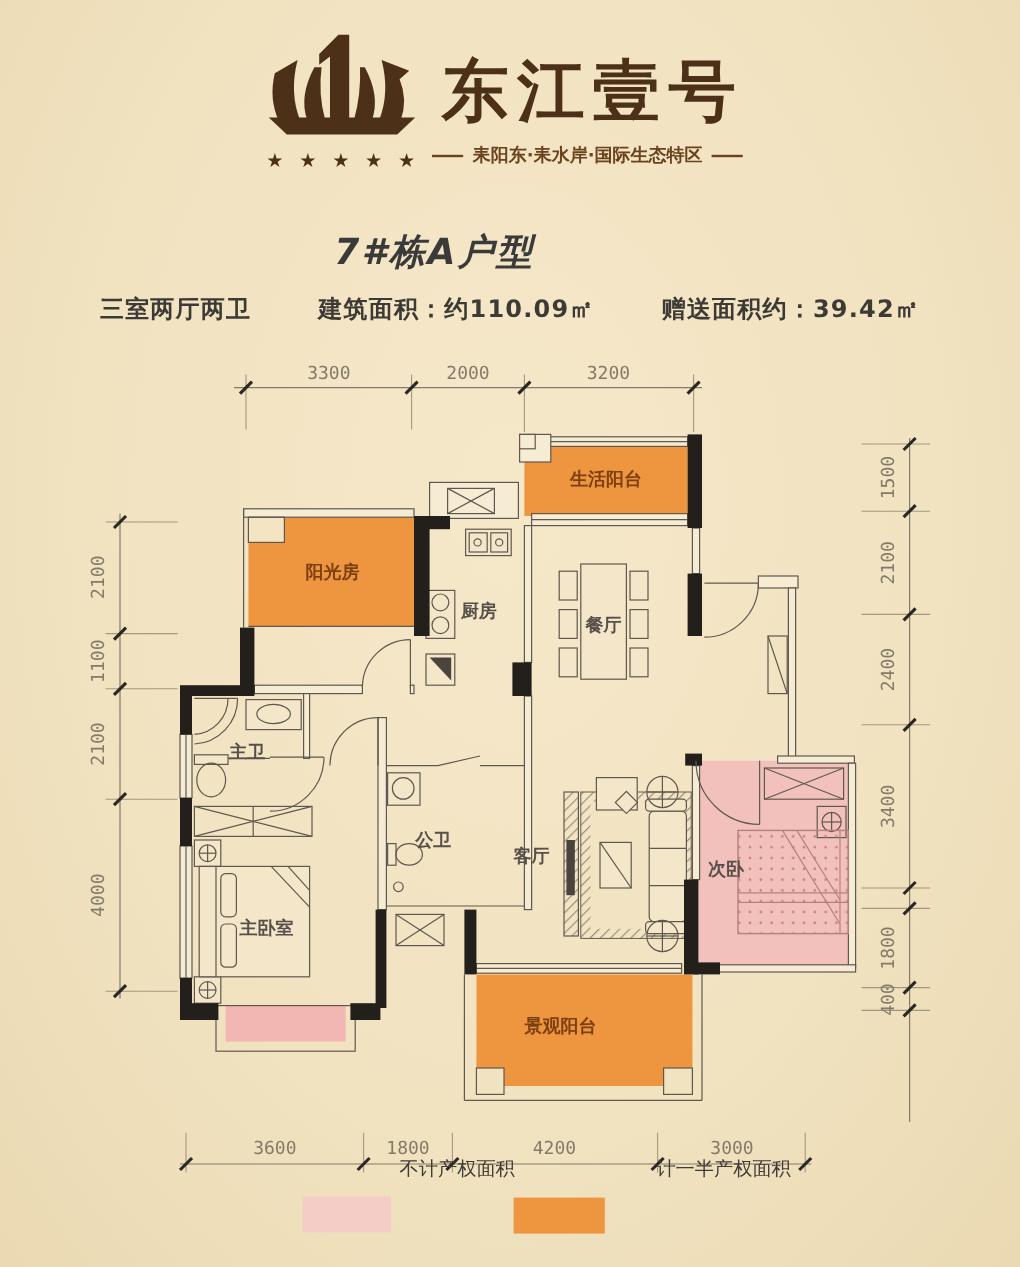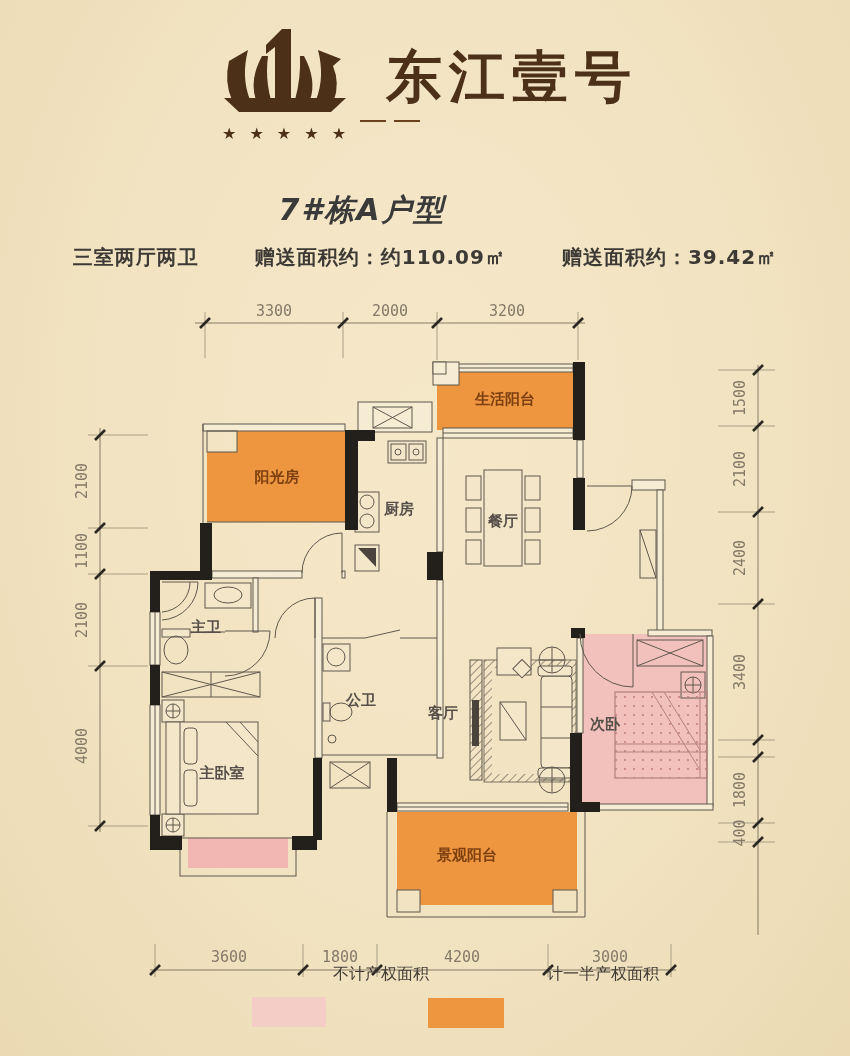--- a/index.html
+++ b/index.html
@@ -1,19 +1,19 @@
 <!DOCTYPE html>
 <html><head>
 <meta charset="utf-8">
 <style>
   html,body{margin:0;padding:0;}
   #page{position:relative;width:850px;height:1056px;overflow:hidden;
         background:radial-gradient(ellipse at 50% 40%, #f5e8c9 0%, #f1e2c0 60%, #ead9b2 100%);
         font-family:"DejaVu Sans",sans-serif;}
-  .abs{position:absolute;text-align:right;}
+  .abs{position:absolute;}
   
   #brand-name{left:368px;top:38px;width:270px;font-size:56px;font-weight:bold;color:#4c3118;
               letter-spacing:7px;line-height:78px;white-space:nowrap;}
   #tagline-row{left:360px;top:120px;width:290px;display:flex;align-items:center;gap:8px;}
   .tag-dash{flex:0 0 26px;height:2px;background:#6b421e;}
   #tagline{font-size:15px;font-weight:bold;color:#6b421e;white-space:nowrap;}
   #plan-title{left:160px;top:190px;width:404px;text-align:center;font-size:30px;font-weight:bold;color:#3a3a3a;letter-spacing:2px;font-style:italic;}
   #plan-subtitle{left:0;top:244px;width:850px;text-align:center;font-size:20px;font-weight:600;color:#3d3a35;letter-spacing:1px;}
   #plan-subtitle span{margin:0 24px;}
   
@@ -54,27 +54,28 @@
 
       <path d="M248,50 L229,61 Q224,82 232,100 L250,100 Q241,77 248,50 Z"></path>
       <path d="M318,50 L341,59 L333,66 Q340,83 334,100 L316,100 Q325,77 318,50 Z"></path>
     </g>
     <text x="286" y="139" text-anchor="middle" font-size="16" letter-spacing="4" fill="#4c3118">★ ★ ★ ★ ★</text>
   </svg>
 
   <div class="abs" id="brand-name">东江壹号</div>
   <div class="abs" id="tagline-row">
     <span class="tag-dash"></span>
+    <span id="tagline">耒阳东·耒水岸·国际生态特区</span>
     <span class="tag-dash"></span>
   </div>
 
   <div class="abs" id="plan-title">7#栋A户型</div>
   <div class="abs" id="plan-subtitle">
     <span>三室两厅两卫</span>
-    <span>赠送面积约：约110.09㎡</span>
+    <span>建筑面积：约110.09㎡</span>
     <span>赠送面积约：39.42㎡</span>
   </div>
 
   <svg width="850" height="1056" viewBox="0 0 850 1056">
     <defs>
       <pattern id="hatch" width="6" height="6" patternTransform="rotate(45)" patternUnits="userSpaceOnUse">
         <line x1="0" y1="0" x2="0" y2="6" stroke="#9a8f7c" stroke-width="2"></line>
       </pattern>
       <pattern id="dots" width="9" height="9" patternUnits="userSpaceOnUse">
         <circle cx="4" cy="4" r="1.1" fill="#c4827c"></circle>

